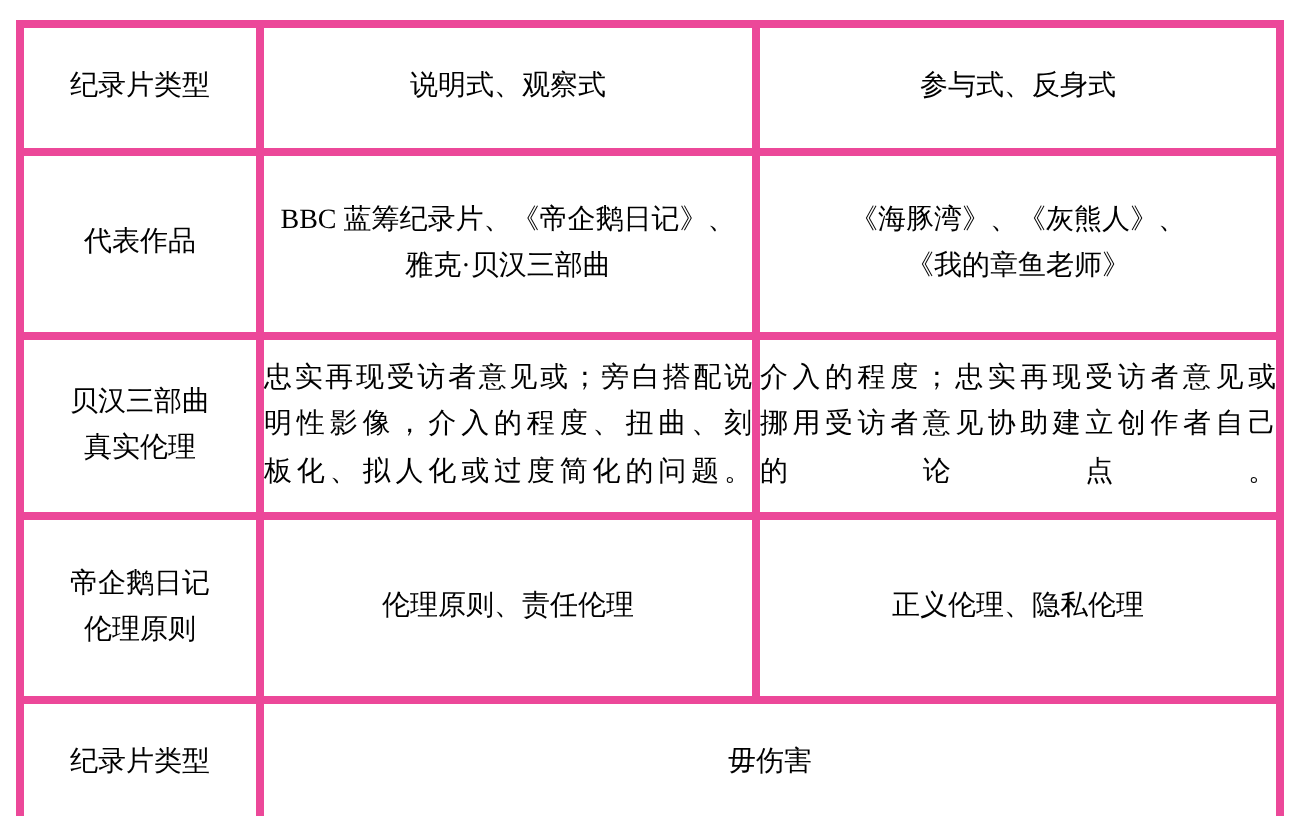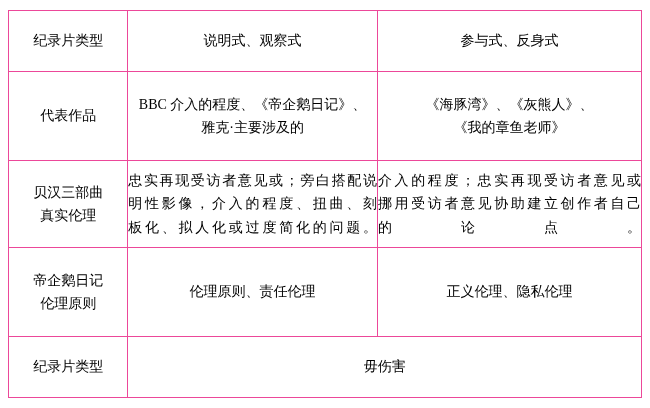--- a/index.html
+++ b/index.html
@@ -21,21 +21,21 @@
     box-sizing: border-box;
     padding: 10px 8px 8px 8px;
   }
   table.doc-table {
     border-collapse: collapse;
     table-layout: fixed;
     width: 634px;
     margin: 0 auto;
   }
   table.doc-table td {
-    border: 1px solid #ec4899;
+    border: 4px solid #ec4899;
     vertical-align: middle;
     text-align: center;
     font-size: 14px;
     line-height: 1.65;
     padding: 7px 0;
     font-family: "Liberation Serif", "DejaVu Serif", serif;
   }
   td.col-label {
     width: 116px;
   }
@@ -77,22 +77,22 @@
     <tbody>
       <tr>
         <td class="col-label hdr short">纪录片类型</td>
         <td class="col-a hdr short">说明式、观察式</td>
         <td class="col-b hdr short">参与式、反身式</td>
       </tr>
 
       <tr>
         <td class="col-label tall">代表作品</td>
         <td class="col-a tall cell-lines">
-          <div>BBC 介入的程度、《帝企鹅日记》、</div>
-          <div>雅克·主要涉及的</div>
+          <div>BBC 蓝筹纪录片、《帝企鹅日记》、</div>
+          <div>雅克·贝汉三部曲</div>
         </td>
         <td class="col-b tall cell-lines">
           <div>《海豚湾》、《灰熊人》、</div>
           <div>《我的章鱼老师》</div>
         </td>
       </tr>
 
       <tr>
         <td class="col-label mid cell-lines">
           <div>贝汉三部曲</div>

